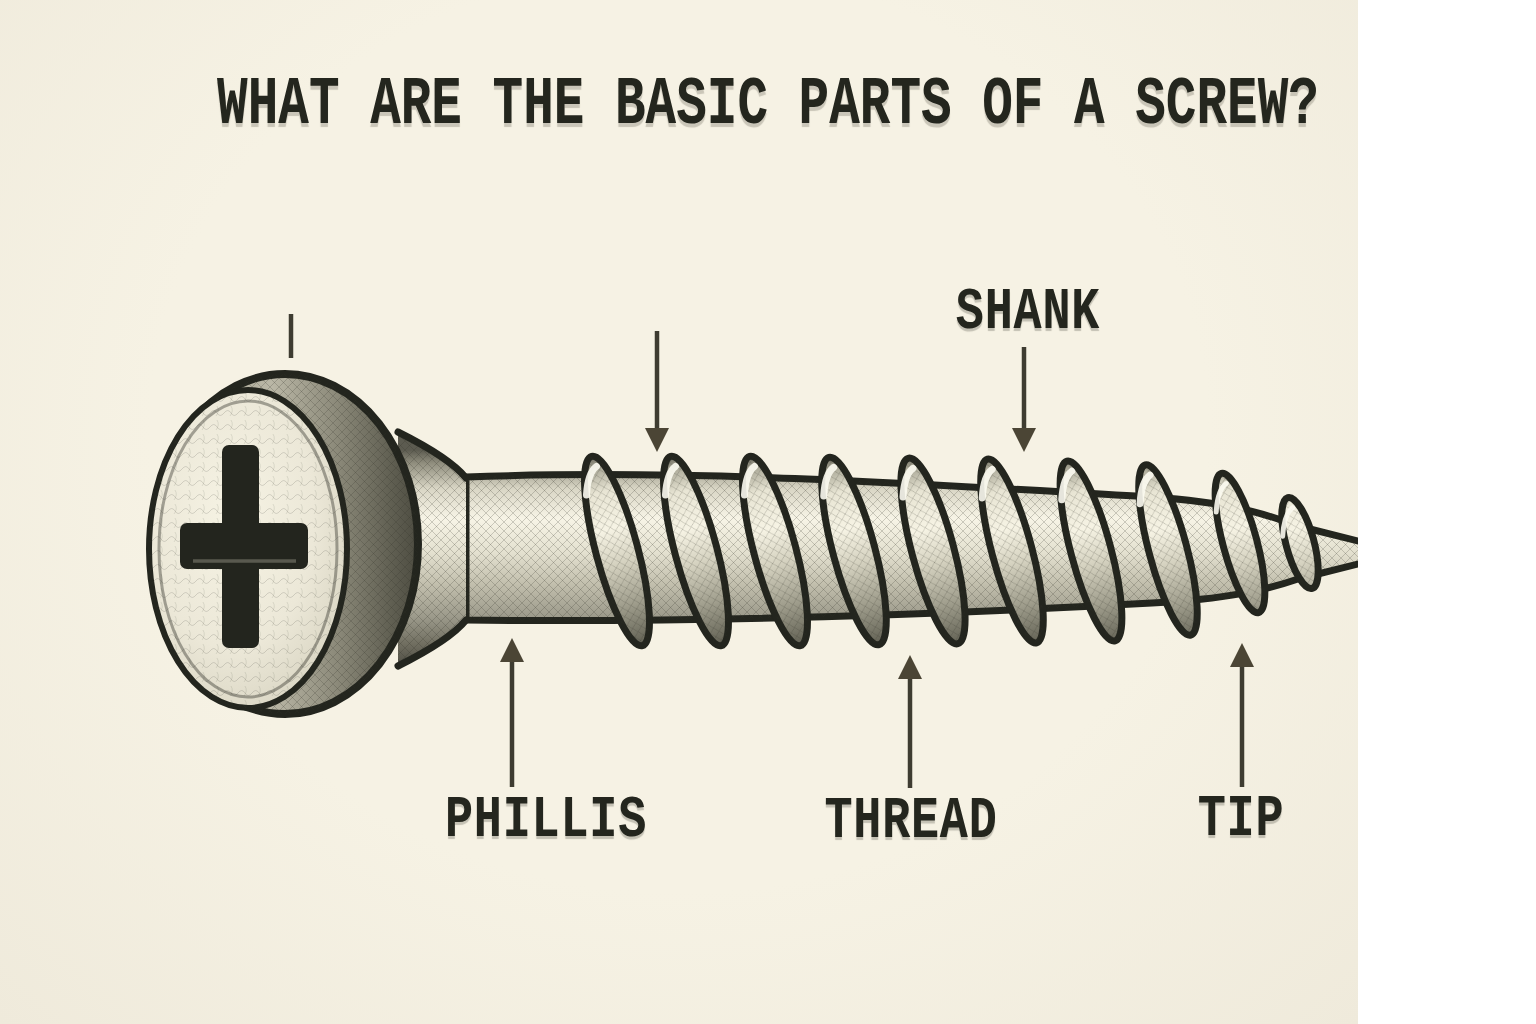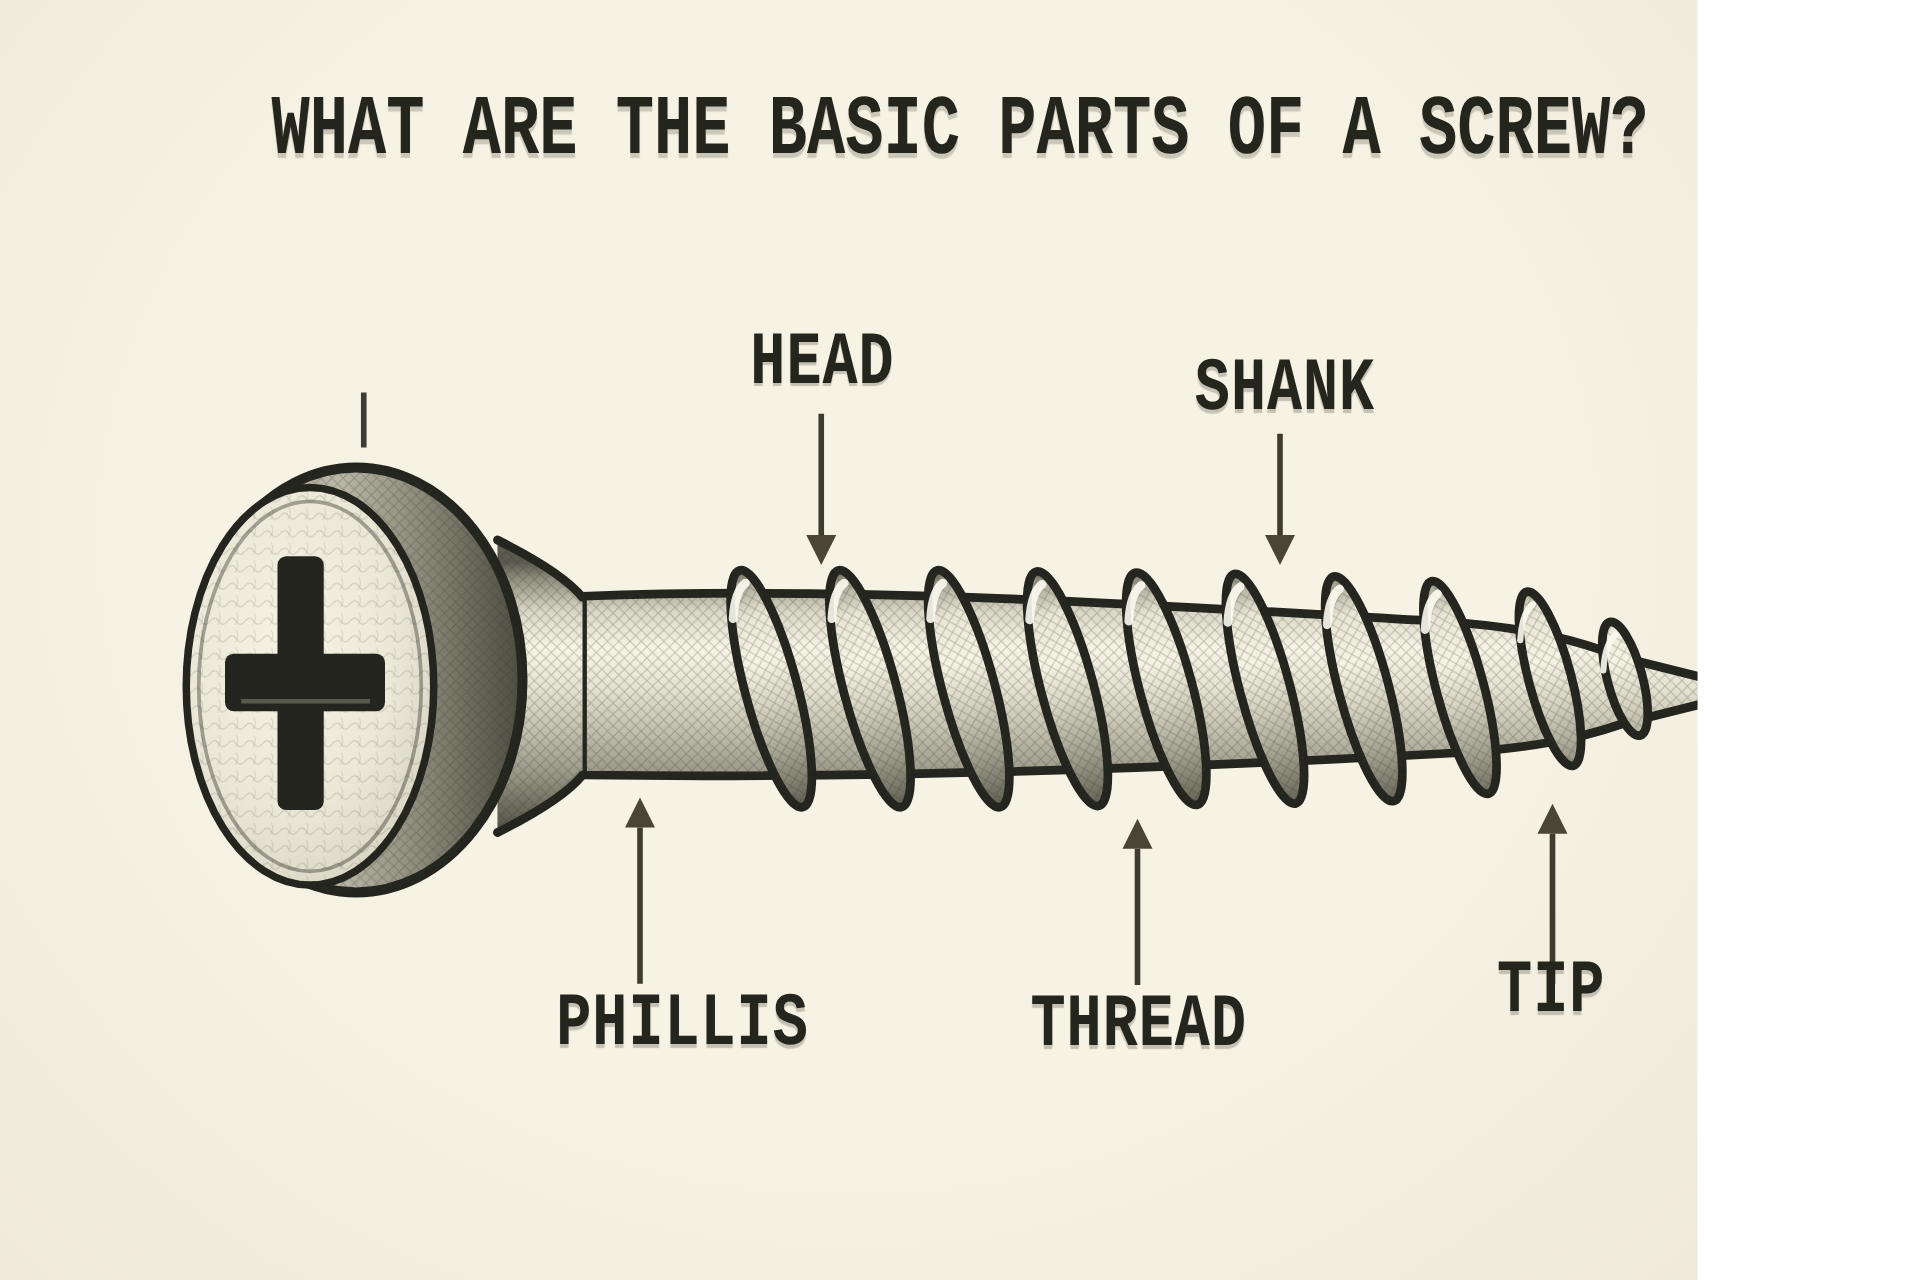--- a/index.html
+++ b/index.html
@@ -186,29 +186,26 @@
           <polygon points="1230,667 1254,667 1242,643" fill="#4b4535"></polygon>
         </g>
         <line x1="291" y1="314" x2="291" y2="358" stroke="#3e3c31" stroke-width="4.5"></line>
       </g>
   </svg>
 
   <div class="lbl" style="left:768px;top:71px;">
     <span class="cond title-text">WHAT ARE THE BASIC PARTS OF A SCREW?</span>
   </div>
 
-  <div class="lbl" style="left:658px;top:261px;">
-    <span class="cond">HEAD</span>
-  </div>
   <div class="lbl" style="left:1028px;top:282px;">
     <span class="cond">SHANK</span>
   </div>
   <div class="lbl" style="left:911px;top:791px;">
     <span class="cond">THREAD</span>
   </div>
   <div class="lbl" style="left:546px;top:790px;">
     <span class="cond">PHILLIS</span>
   </div>
-  <div class="lbl" style="left:1241px;top:764px;">
+  <div class="lbl" style="left:1241px;top:789px;">
     <span class="cond">TIP</span>
   </div>
 
 </div>
 
 </body></html>

